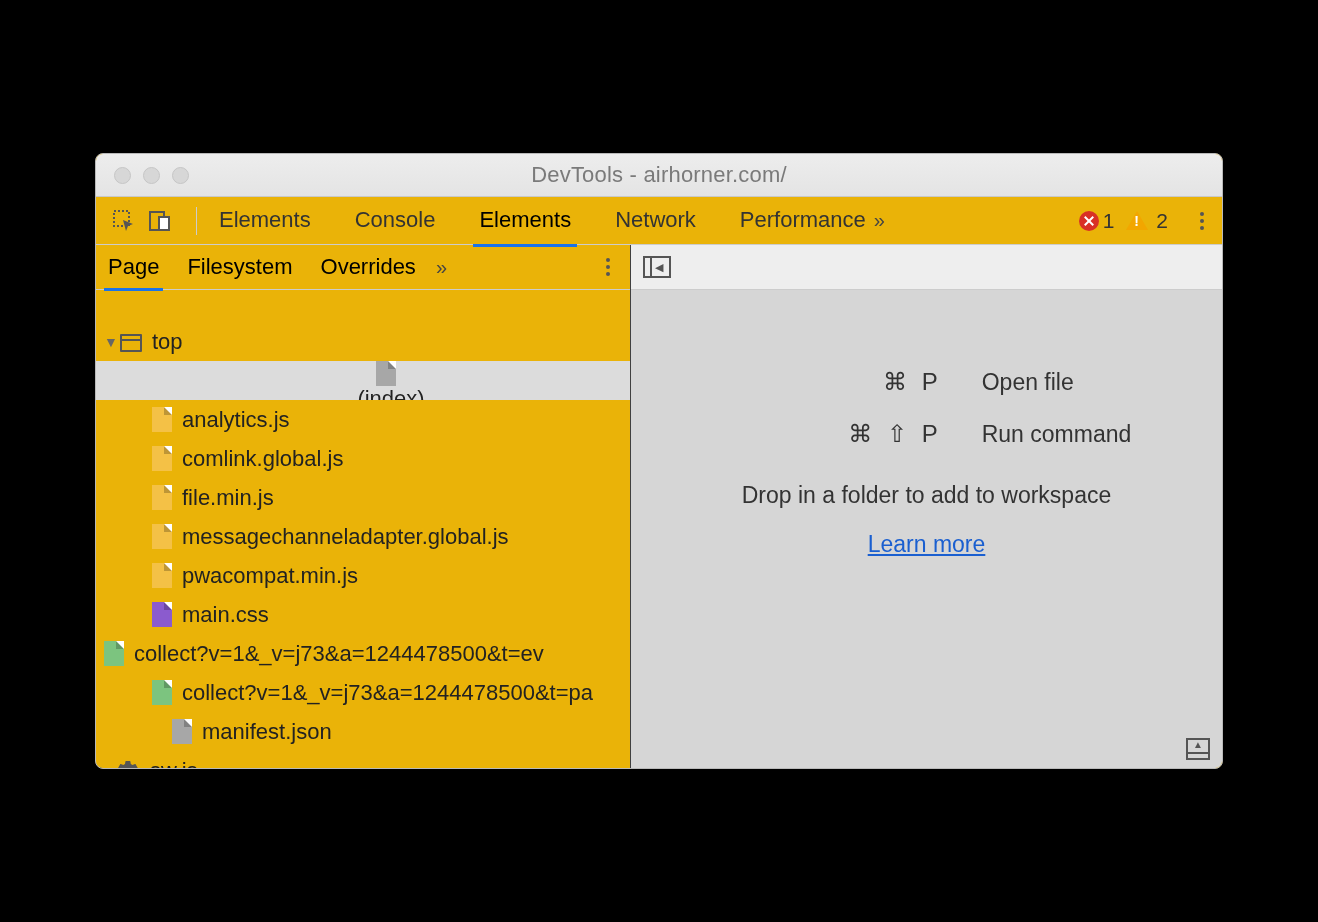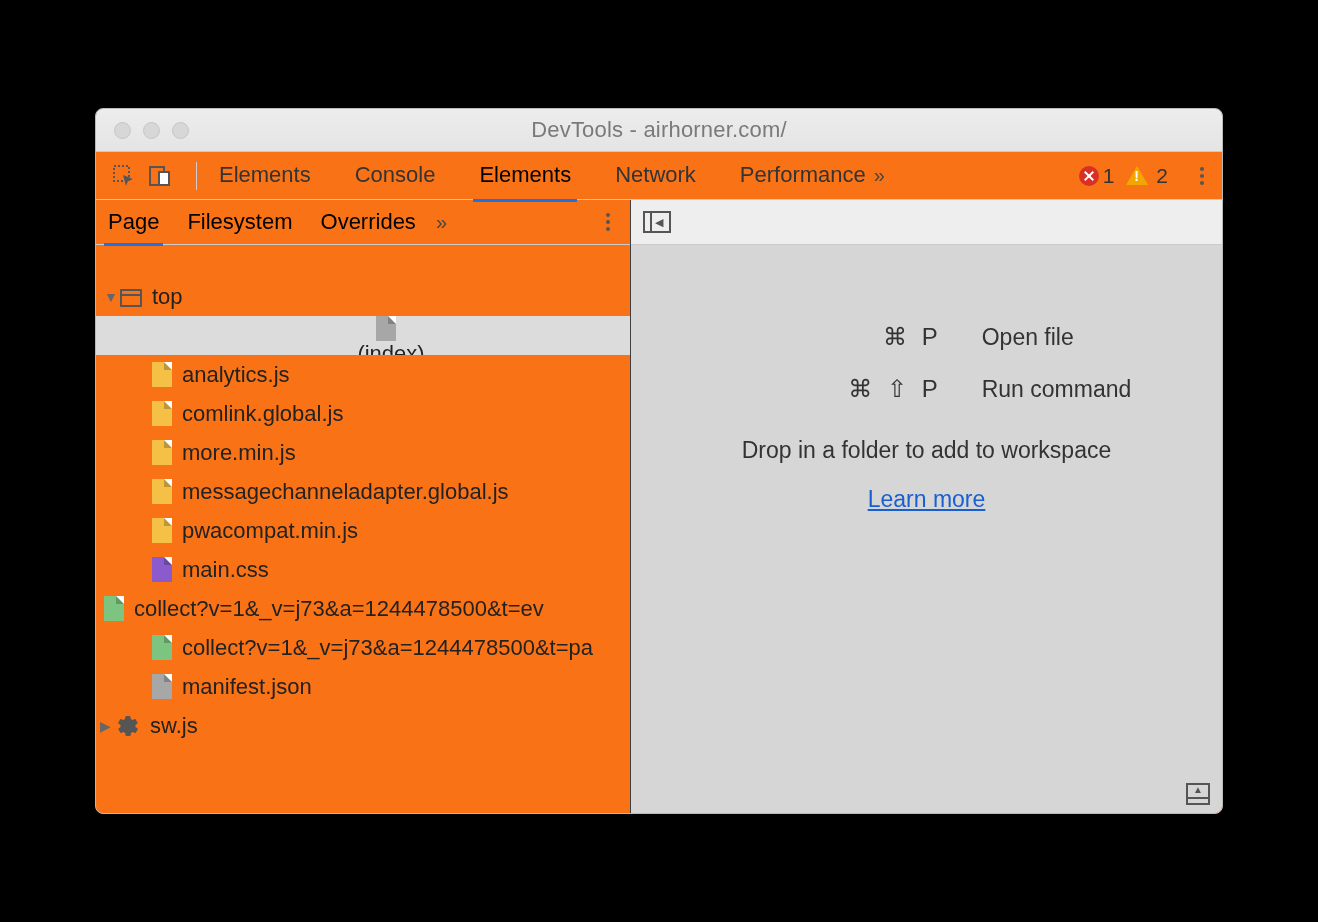--- a/index.html
+++ b/index.html
@@ -3,22 +3,22 @@
 <meta charset="utf-8">
 <style>
   * { box-sizing: border-box; margin: 0; padding: 0; }
   body {
     background: #000;
     font-family: -apple-system, "Helvetica Neue", Arial, sans-serif;
     width: 1318px; height: 922px;
     display: flex; align-items: center; justify-content: center;
   }
   .window {
-    width: 1128px; height: 706px;
-    background: #f97316;
+    width: 1128px; height: 616px;
+    background: #eab308;
     border-radius: 8px;
     box-shadow: 0 20px 60px rgba(0,0,0,0.5);
     overflow: hidden;
     display: flex; flex-direction: column;
     border: 1px solid #b9b9b9;
   }
   
   .titlebar {
     height: 43px;
     background: linear-gradient(#ededed,#e4e4e4);
@@ -188,21 +188,21 @@
             <div class="trow" style="padding-left: 56px;">
               <span class="ficon file yellow"></span>
               <span class="label">analytics.js</span>
             </div>
             <div class="trow" style="padding-left: 56px;">
               <span class="ficon file yellow"></span>
               <span class="label">comlink.global.js</span>
             </div>
             <div class="trow" style="padding-left: 56px;">
               <span class="ficon file yellow"></span>
-              <span class="label">more.min.js</span>
+              <span class="label">file.min.js</span>
             </div>
             <div class="trow" style="padding-left: 56px;">
               <span class="ficon file yellow"></span>
               <span class="label">messagechanneladapter.global.js</span>
             </div>
             <div class="trow" style="padding-left: 56px;">
               <span class="ficon file yellow"></span>
               <span class="label">pwacompat.min.js</span>
             </div>
             <div class="trow" style="padding-left: 56px;">
@@ -210,21 +210,21 @@
               <span class="label">main.css</span>
             </div>
             <div class="trow" style="">
               <span class="ficon file green"></span>
               <span class="label">collect?v=1&amp;_v=j73&amp;a=1244478500&amp;t=ev</span>
             </div>
             <div class="trow" style="padding-left: 56px;">
               <span class="ficon file green"></span>
               <span class="label">collect?v=1&amp;_v=j73&amp;a=1244478500&amp;t=pa</span>
             </div>
-            <div class="trow" style="padding-left: 56px;">
+            <div class="trow" style="padding-left: 76px;">
               <span class="ficon file grey"></span>
               <span class="label">manifest.json</span>
             </div>
           </div>
         <div class="trow" style="padding-left:4px;">
           <span class="disclose closed"></span>
           <span class="ficon gear">
             <svg viewBox="0 0 24 24">
                 <path d="M12,8a4,4 0 1,0 0,8a4,4 0 1,0 0,-8M19.4,13c0-.3.1-.7.1-1s0-.7-.1-1l2.1-1.6c.2-.1.2-.4.1-.6l-2-3.5c-.1-.2-.4-.3-.6-.2l-2.5,1c-.5-.4-1.1-.7-1.7-1l-.4-2.6c0-.2-.2-.4-.5-.4h-4c-.2,0-.4.2-.5.4l-.4,2.6c-.6.2-1.2.6-1.7,1l-2.5-1c-.2-.1-.5,0-.6.2l-2,3.5c-.1.2-.1.5.1.6L4.6,11c0,.3-.1.7-.1,1s0,.7.1,1l-2.1,1.6c-.2.1-.2.4-.1.6l2,3.5c.1.2.4.3.6.2l2.5-1c.5.4,1.1.7,1.7,1l.4,2.6c0,.2.2.4.5.4h4c.2,0,.4-.2.5-.4l.4-2.6c.6-.2,1.2-.6,1.7-1l2.5,1c.2.1.5,0,.6-.2l2-3.5c.1-.2.1-.5-.1-.6L19.4,13z"></path>
               </svg>

